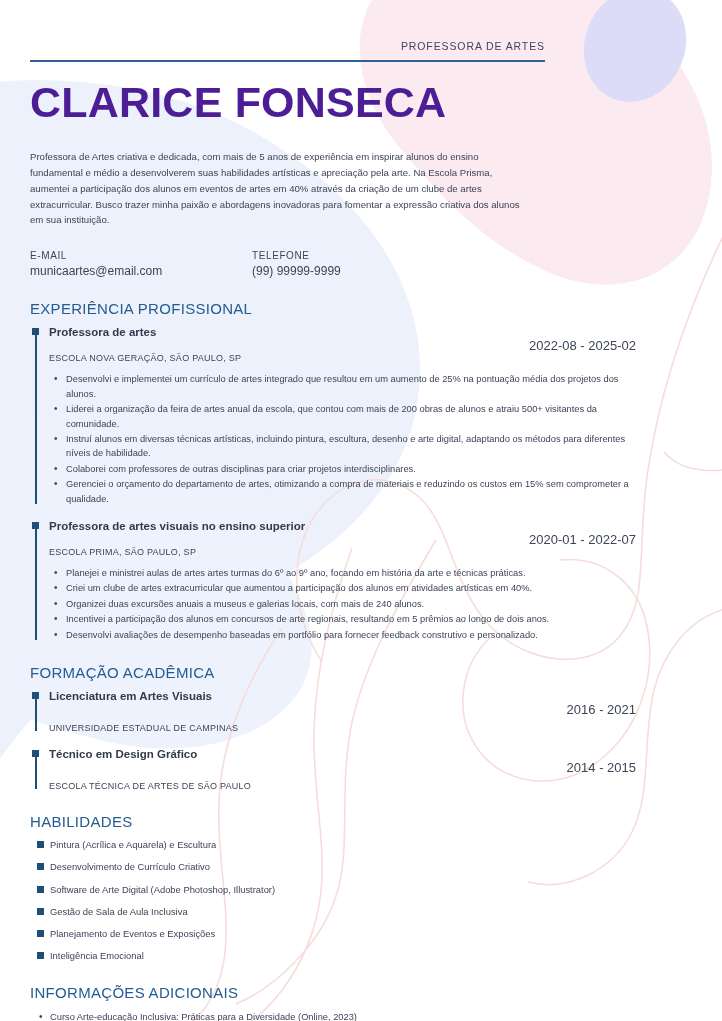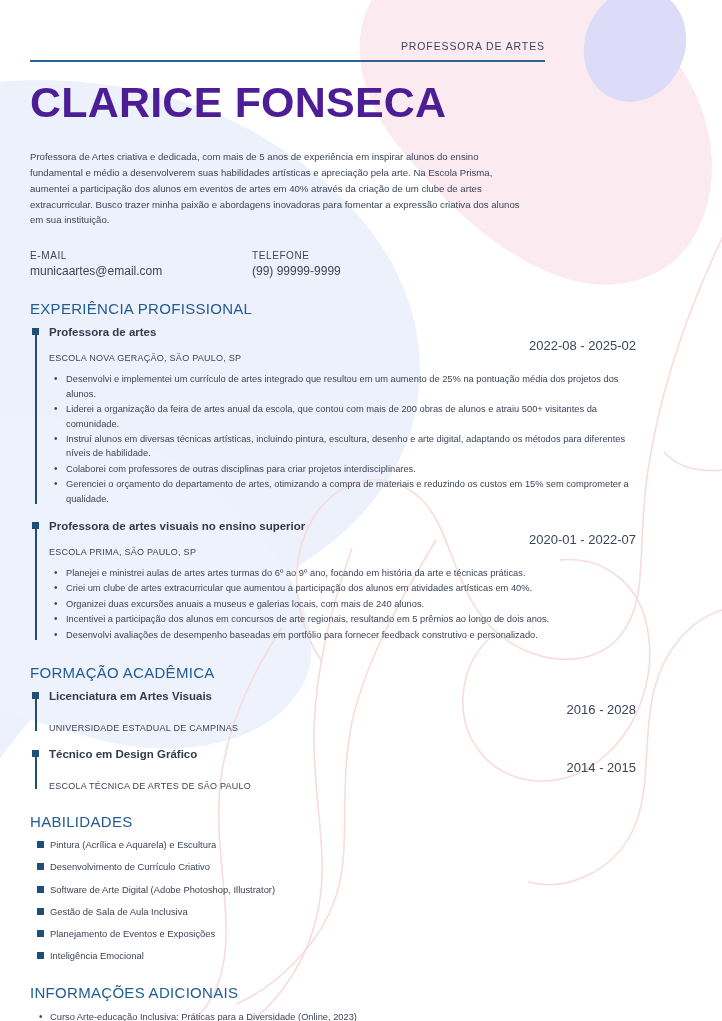--- a/index.html
+++ b/index.html
@@ -311,21 +311,21 @@
     </div>
 
     <div class="section">
       <div class="section-title">FORMAÇÃO ACADÊMICA</div>
 
       <div class="entry edu-entry">
         <div class="entry-square"></div>
         <div class="entry-bar"></div>
         <div class="entry-head">
           <div class="entry-title">Licenciatura em Artes Visuais</div>
-          <div class="entry-dates">2016  - 2028</div>
+          <div class="entry-dates">2016  - 2021</div>
         </div>
         <div class="entry-org">UNIVERSIDADE ESTADUAL DE CAMPINAS</div>
       </div>
 
       <div class="edu-spacer"></div>
 
       <div class="entry edu-entry">
         <div class="entry-square"></div>
         <div class="entry-bar"></div>
         <div class="entry-head">

